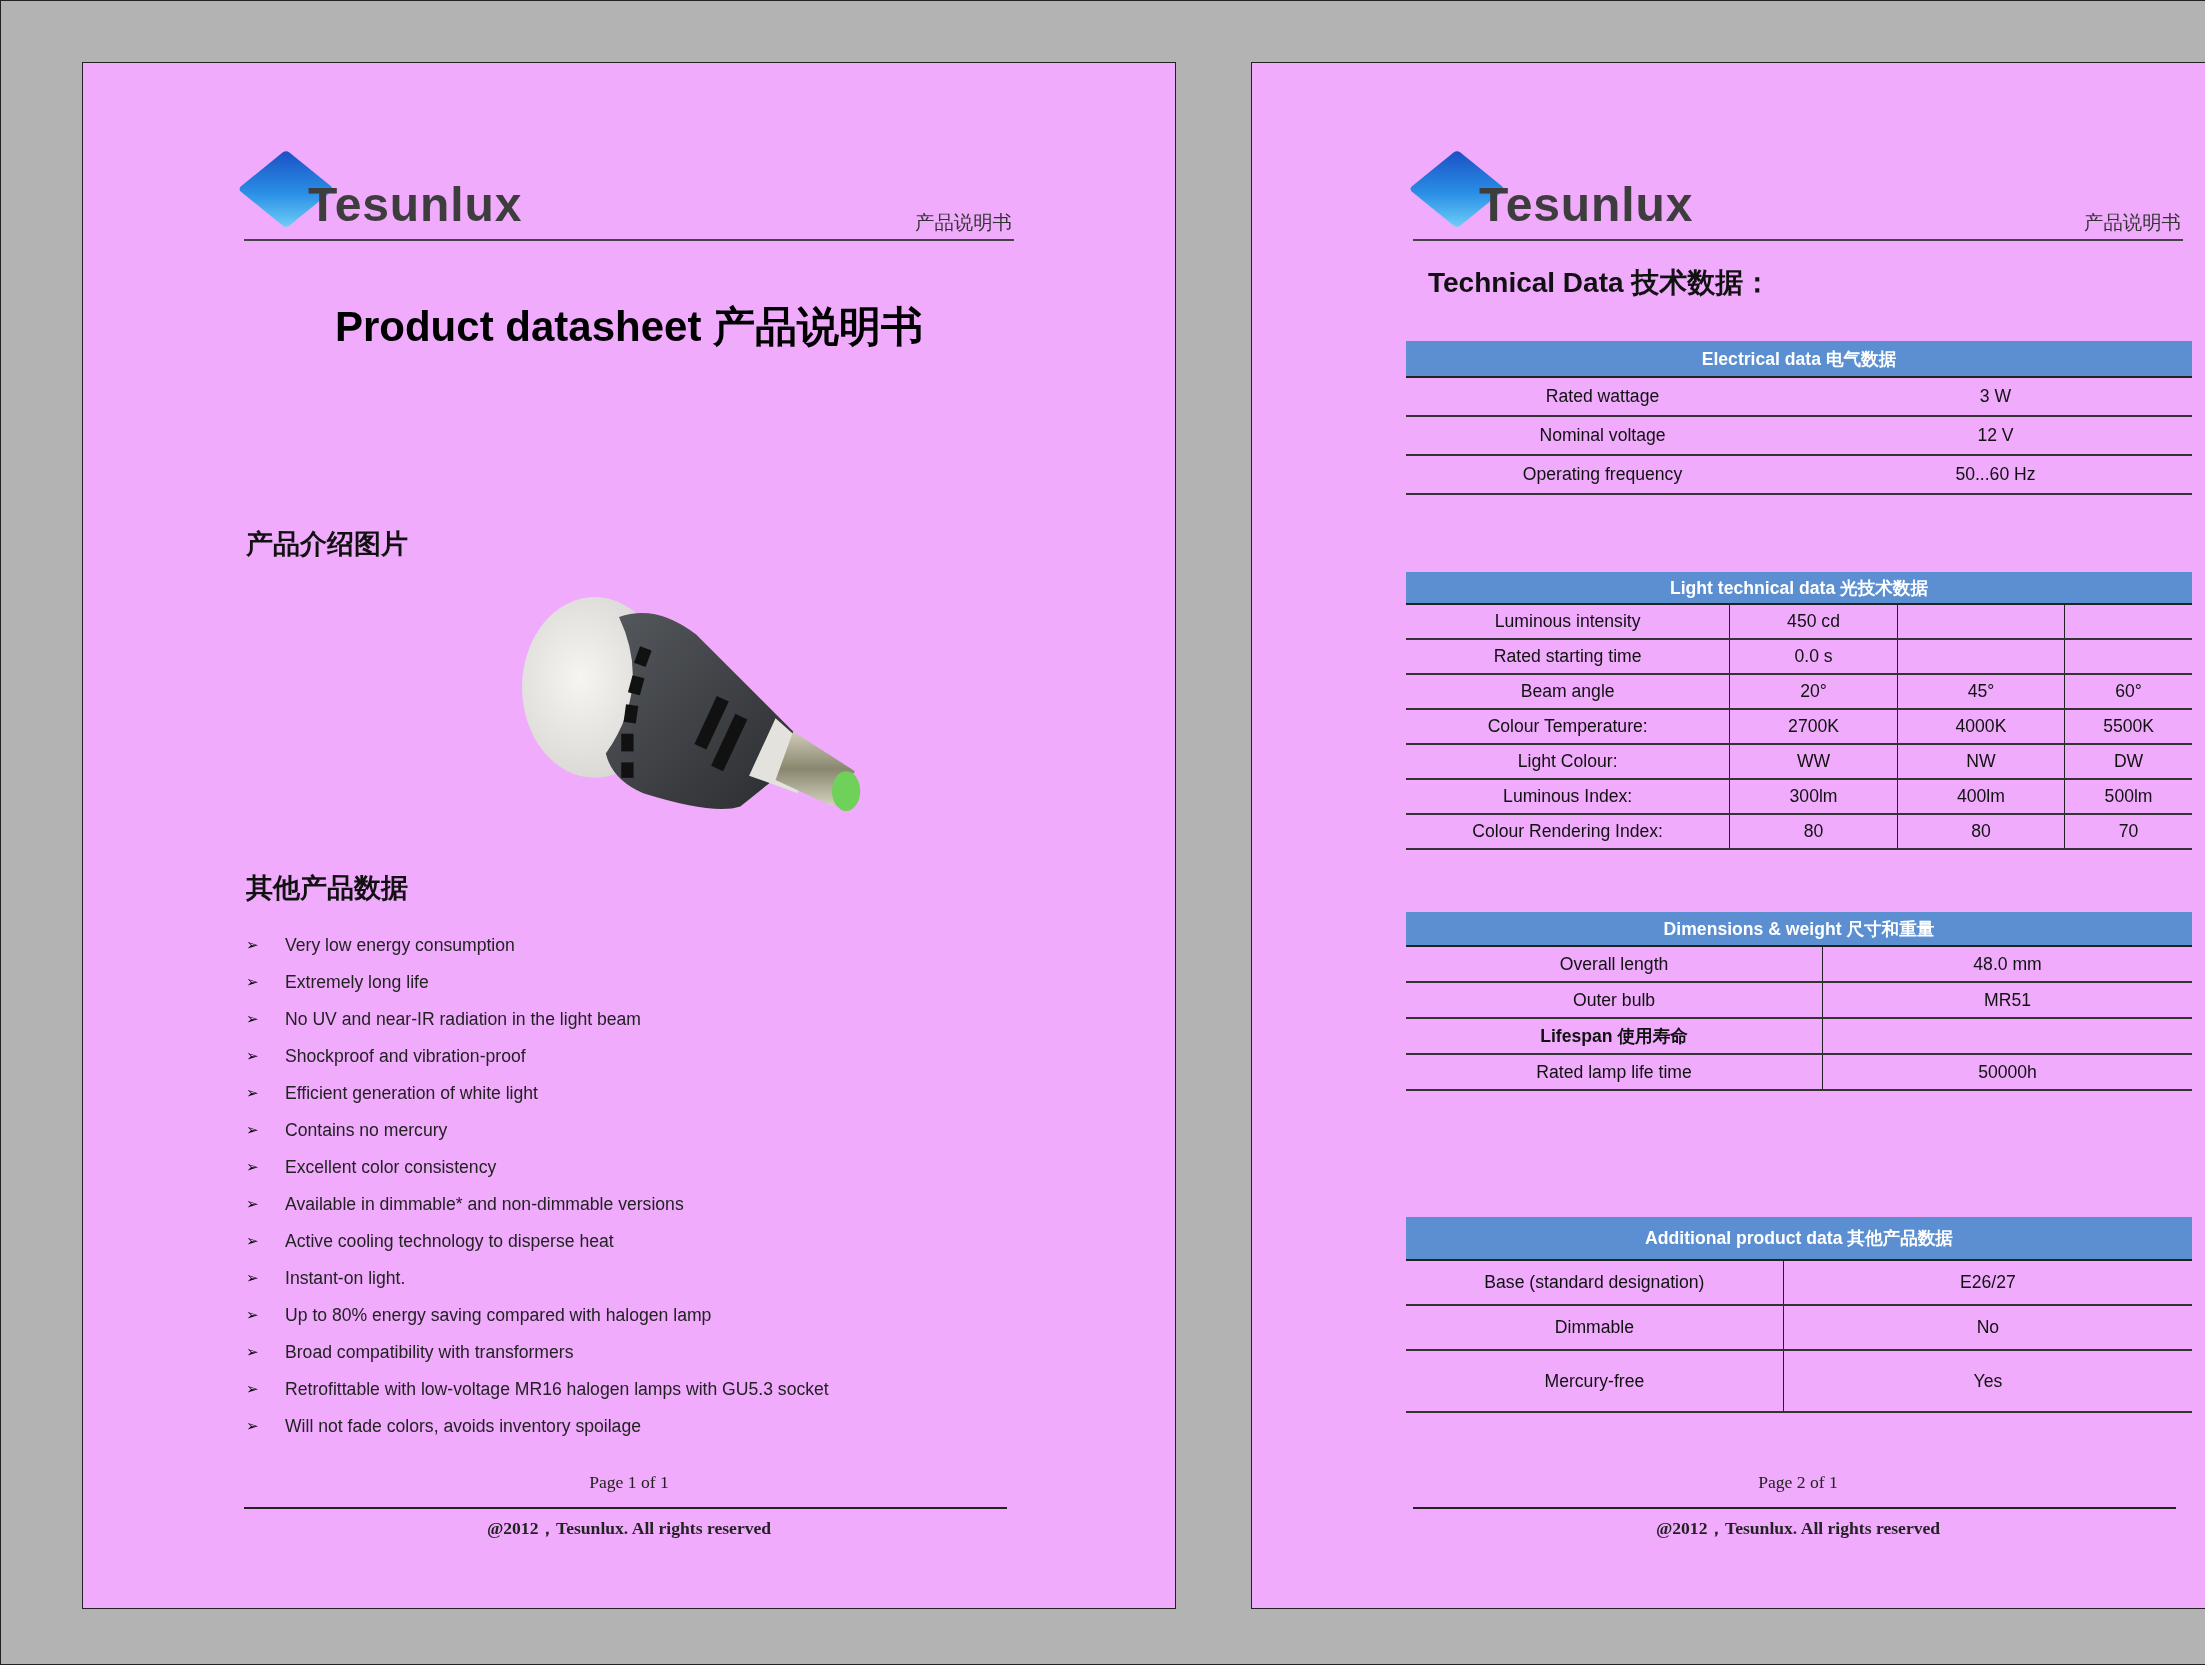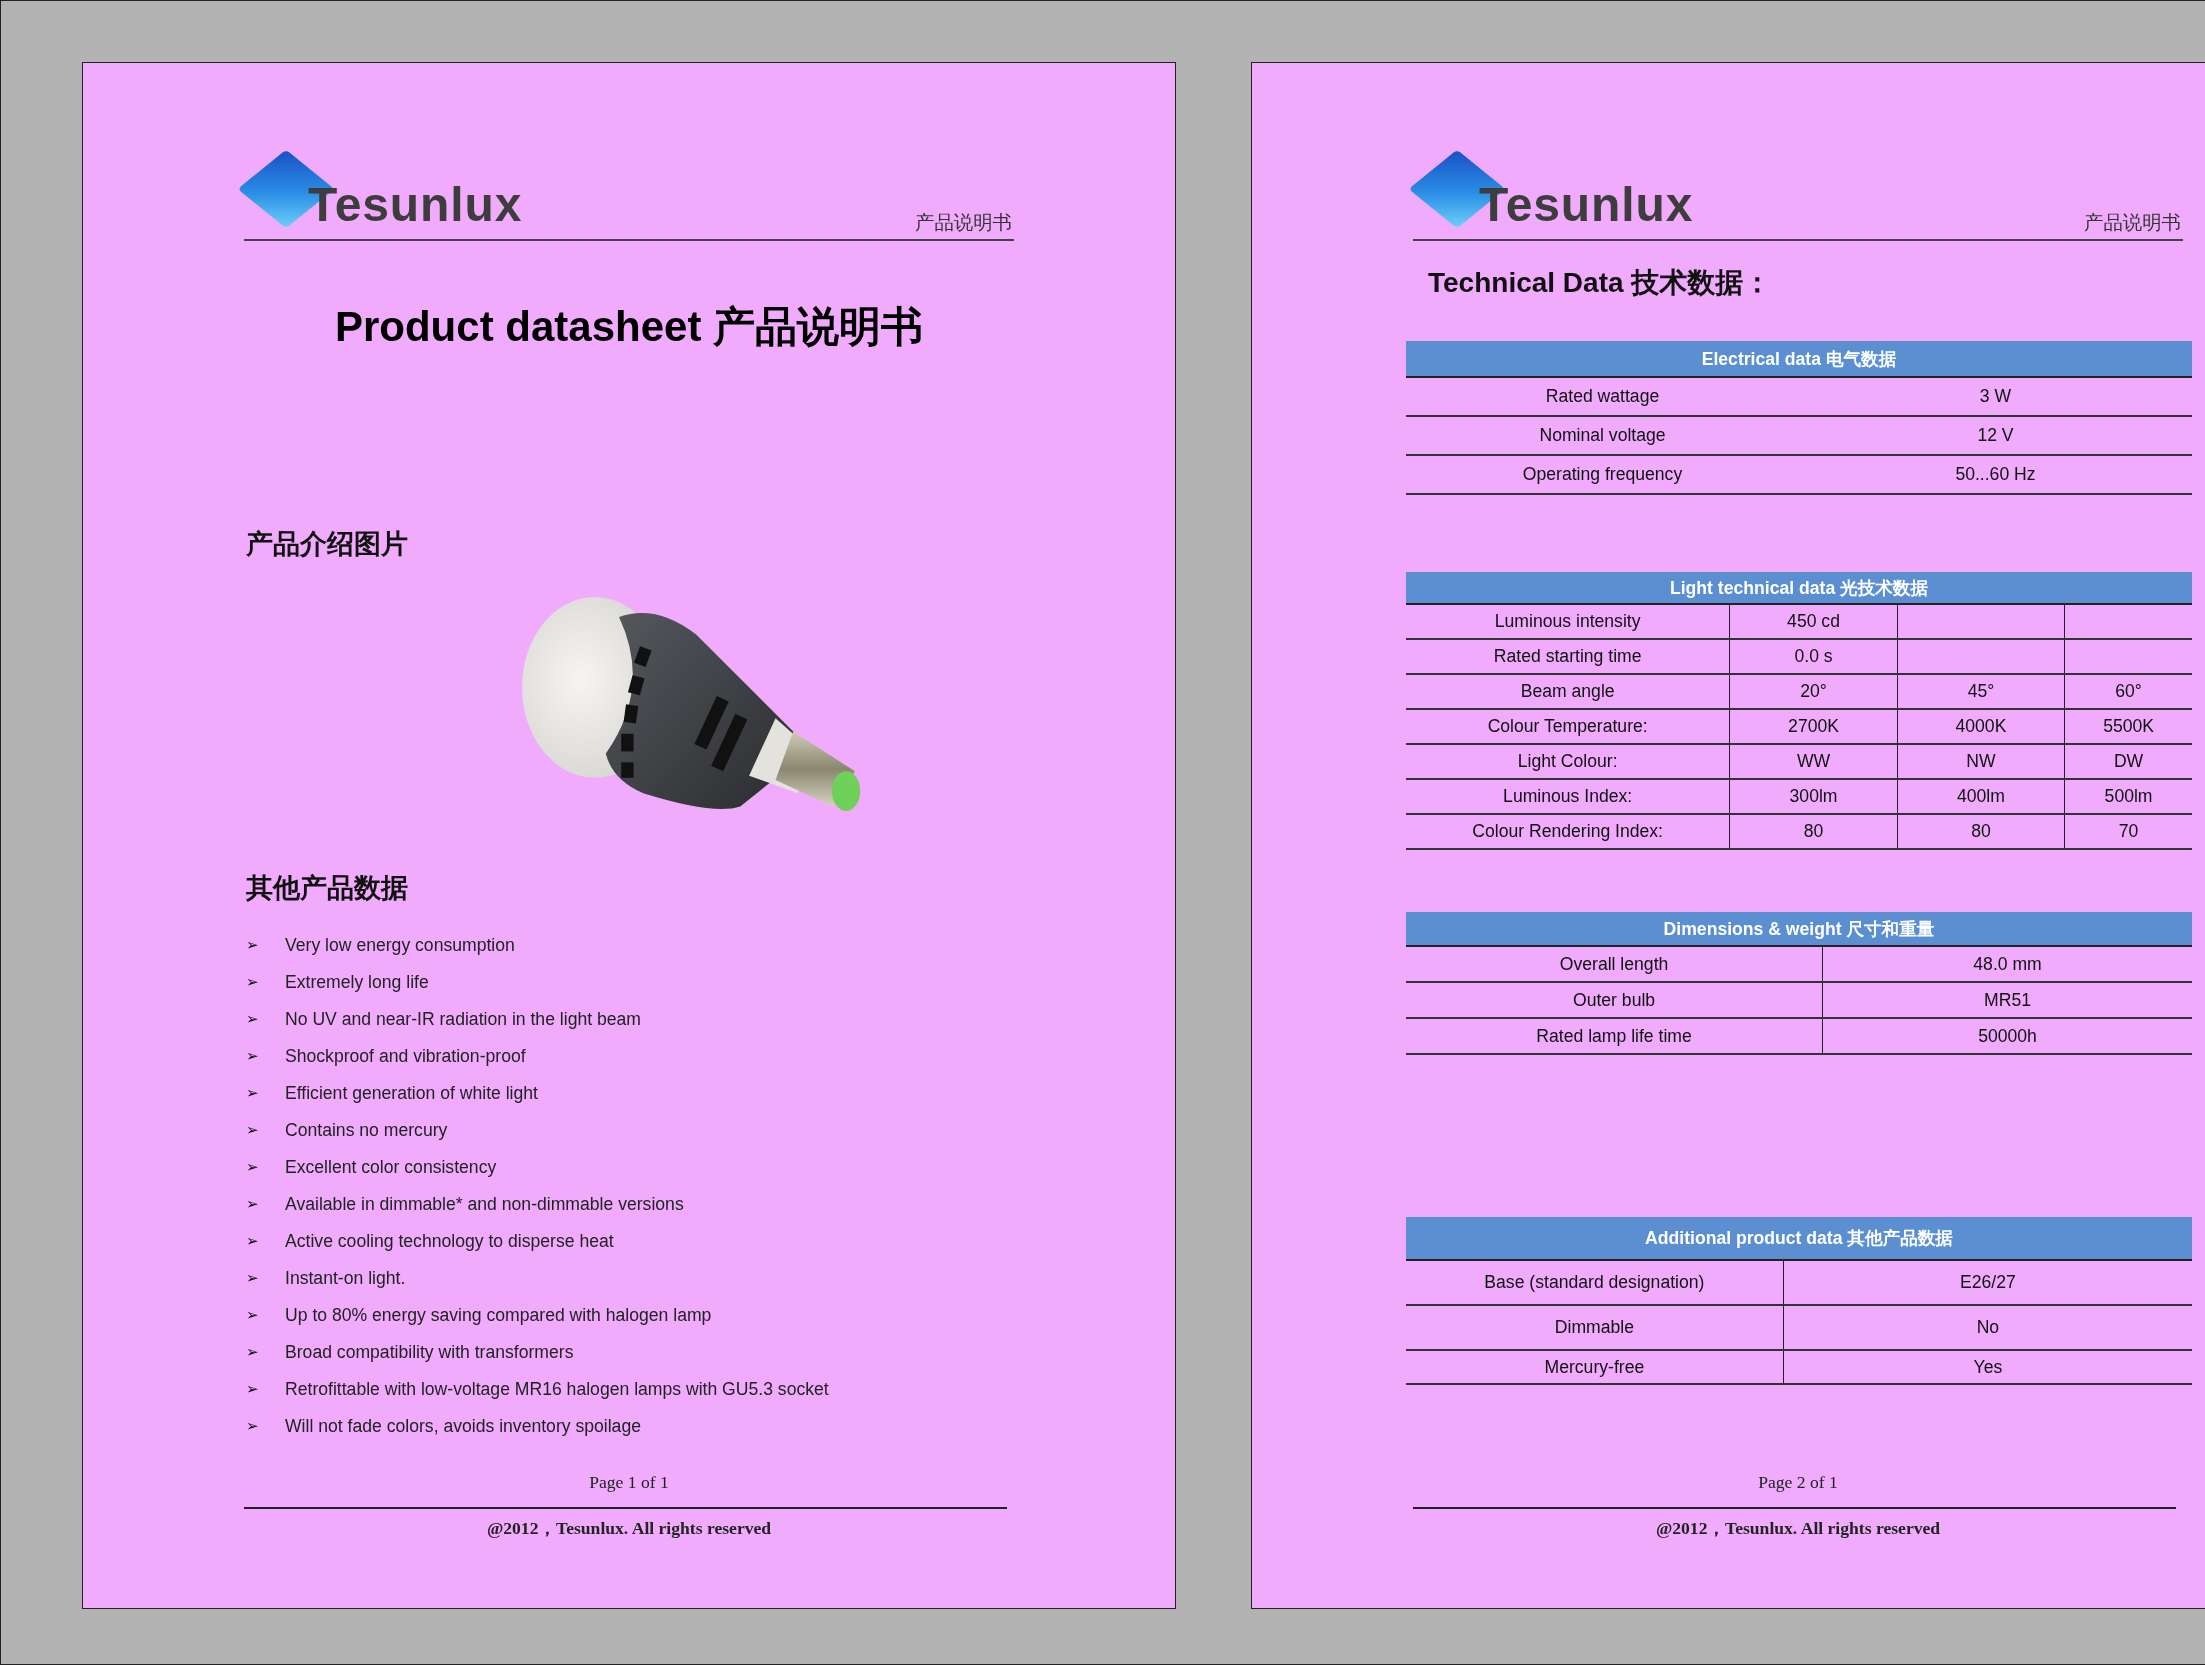--- a/index.html
+++ b/index.html
@@ -273,20 +273,24 @@
           </tr>
       <tr style="height:36px">
             <td>Overall length</td>
             <td>48.0 mm</td>
           </tr>
       <tr style="height:36px">
             <td>Outer bulb</td>
             <td>MR51</td>
           </tr>
       <tr style="height:36px">
+            <td class="bold">Lifespan  使用寿命</td>
+            <td></td>
+          </tr>
+      <tr style="height:36px">
             <td>Rated lamp life time</td>
             <td>50000h</td>
           </tr>
     </tbody>
       </table>
 
     <table class="tbl" style="top:1154px;">
       <colgroup>
           <col style="width:48%">
           <col style="width:52%">
@@ -296,21 +300,21 @@
             <th colspan="2" style="height:42px">Additional product data  其他产品数据</th>
           </tr>
       <tr style="height:45px">
             <td>Base (standard designation)</td>
             <td>E26/27</td>
           </tr>
       <tr style="height:45px">
             <td>Dimmable</td>
             <td>No</td>
           </tr>
-      <tr style="height:34px">
+      <tr style="height:62px">
             <td>Mercury-free</td>
             <td>Yes</td>
           </tr>
     </tbody>
       </table>
 
     <div class="footer-page">Page 2 of 1</div>
     <div class="footer-rule"></div>
     <div class="footer-copy">@2012，Tesunlux. All rights reserved</div>
   </div>

